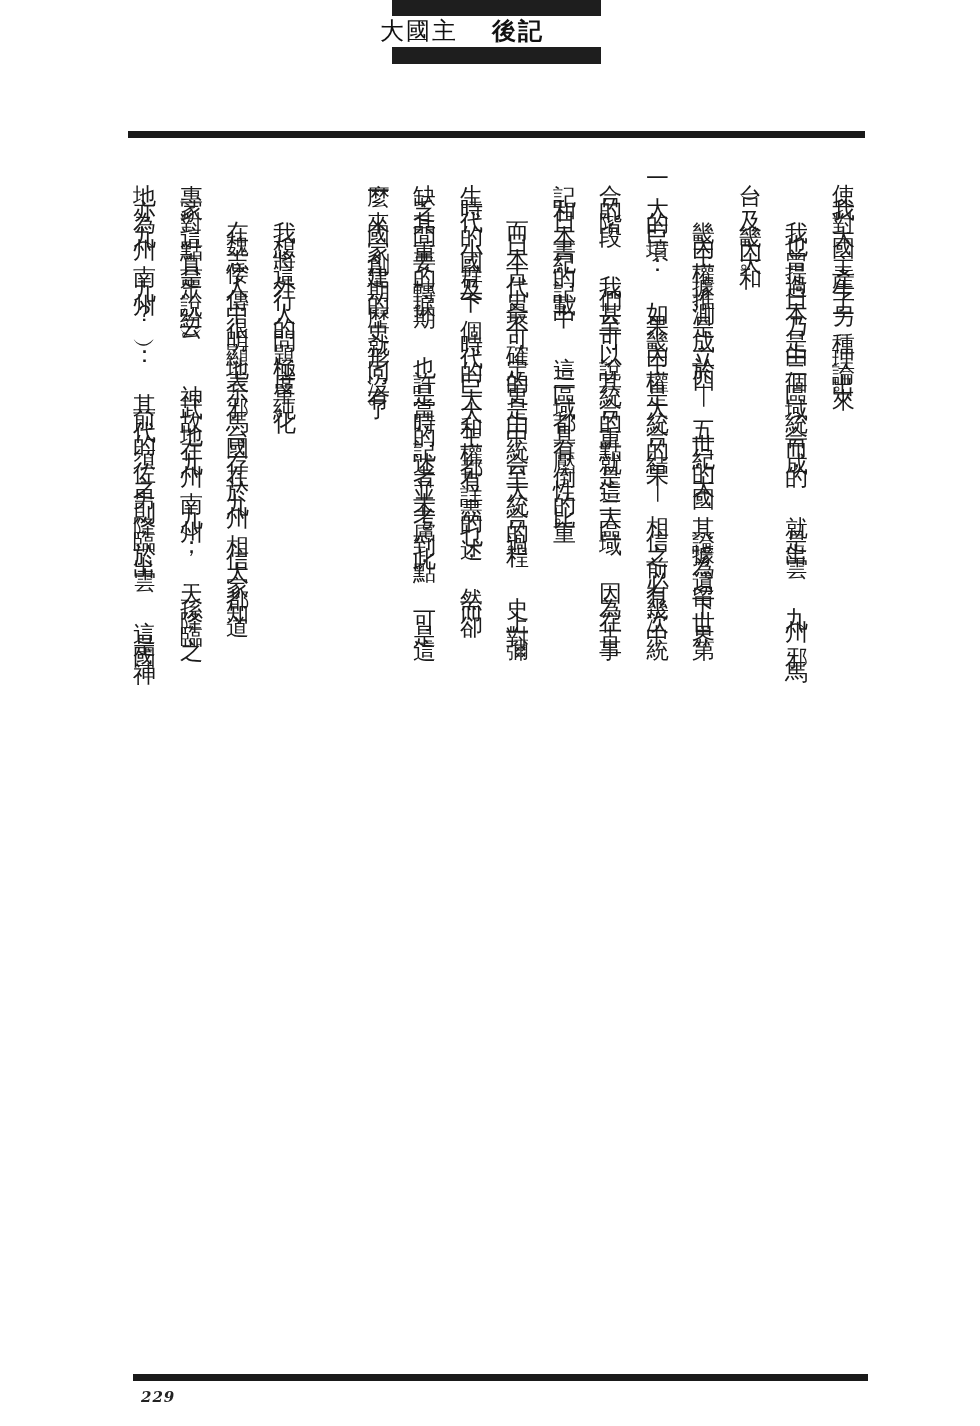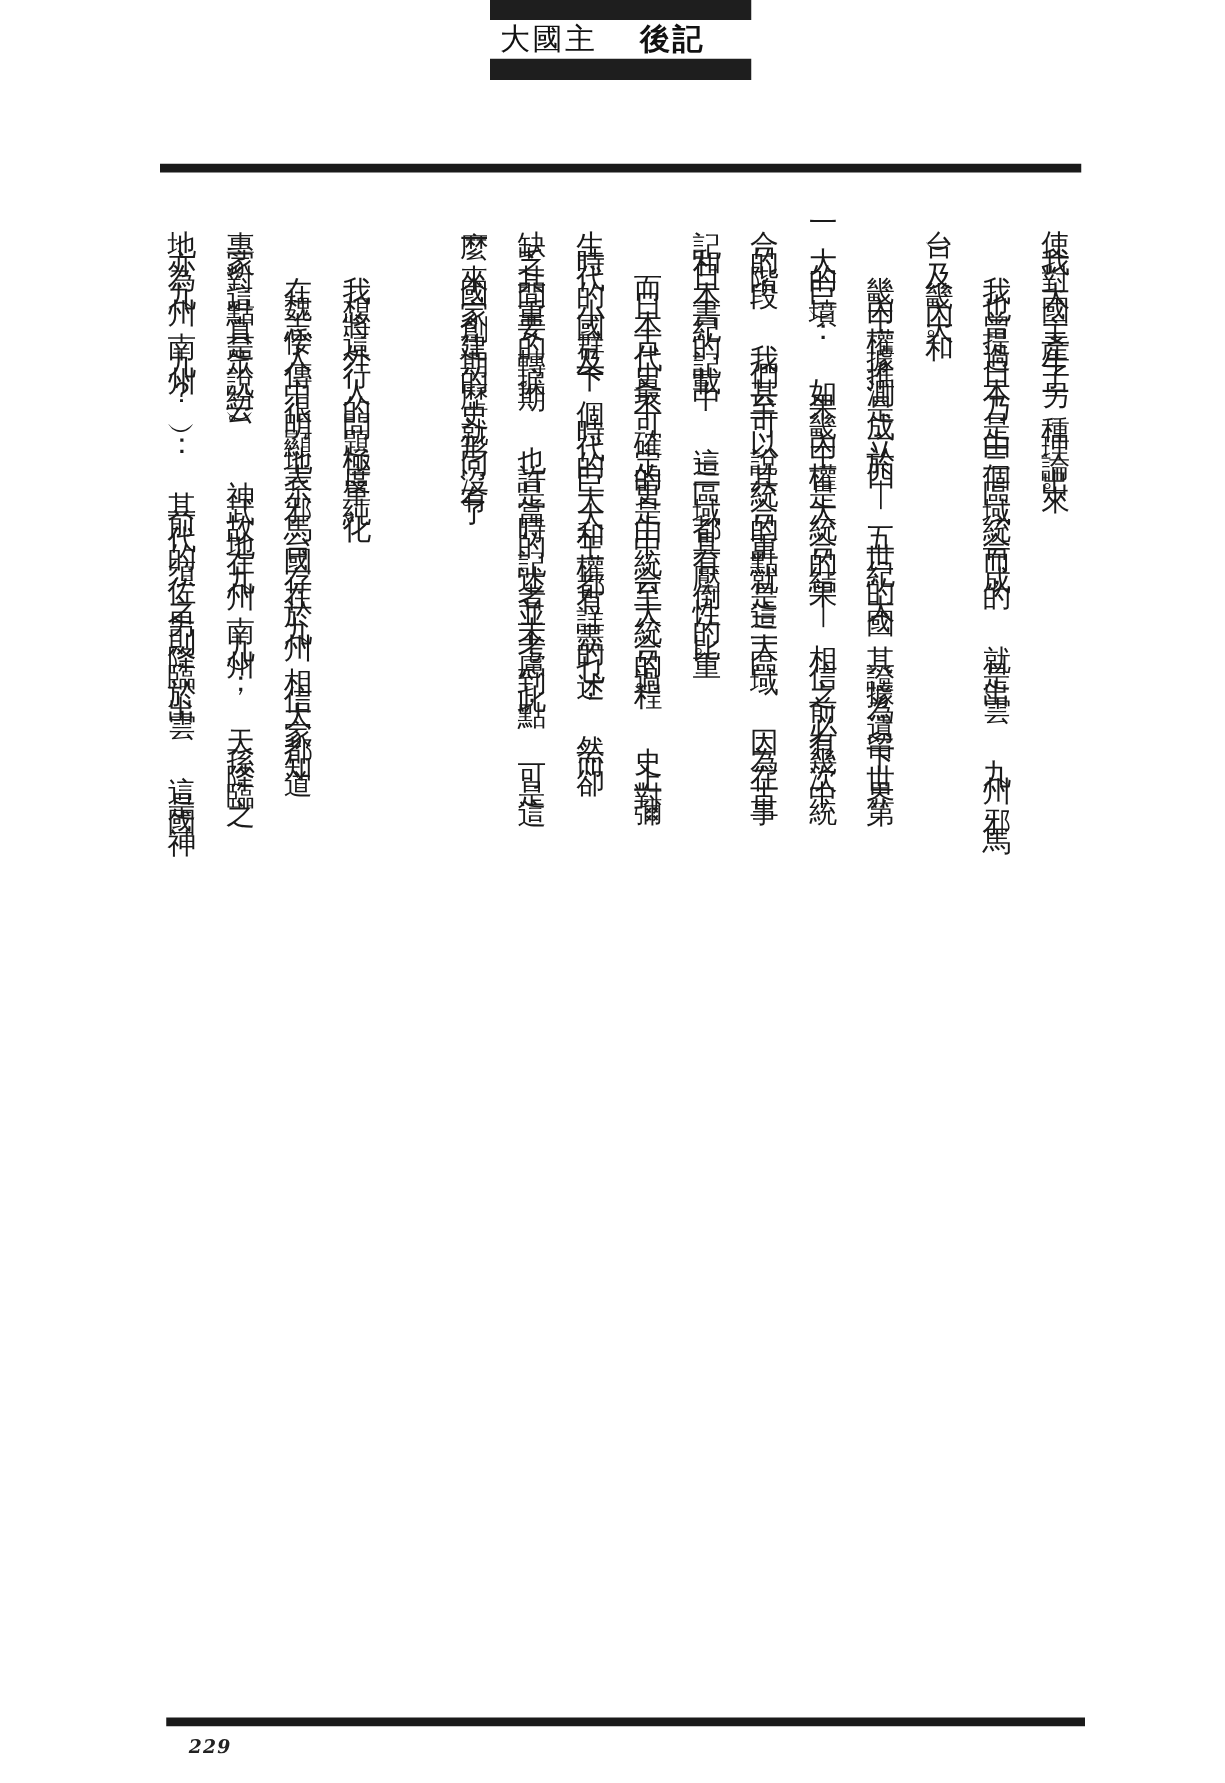--- a/index.html
+++ b/index.html
@@ -2,31 +2,31 @@
 <html><head>
   <meta charset="utf-8">
   <style>
     html, body { margin: 0; padding: 0; }
     body {
       width: 980px; height: 1426px; background: #ffffff; position: relative; overflow: hidden;
       font-family: "DejaVu Serif", serif; color: #1a1a1a;
     }
     .header-band-top { position: absolute; left: 392px; top: 0; width: 209px; height: 16px; background: #1e1e1e; }
     .header-title {
-      position: absolute; left: 392px; top: 16px; width: 209px; height: 30px;
+      position: absolute; left: 372px; top: 16px; width: 209px; height: 30px;
       display: flex; align-items: center; justify-content: flex-start;
       font-family: "DejaVu Sans", sans-serif; font-size: 24px; letter-spacing: 2px; color: #111;
     }
     .header-title .t1 { margin-left: 8px; }
     .header-title .t2 { margin-left: 34px; font-weight: bold; }
     .header-band-bottom { position: absolute; left: 392px; top: 47px; width: 209px; height: 17px; background: #1e1e1e; }
     .rule-top { position: absolute; left: 128px; top: 131px; width: 737px; height: 7px; background: #1a1a1a; }
     .rule-bottom { position: absolute; left: 133px; top: 1374px; width: 735px; height: 7px; background: #1a1a1a; }
     .page-number {
-      position: absolute; left: 151px; top: 1388px; font-family: "DejaVu Serif", serif;
+      position: absolute; left: 141px; top: 1388px; font-family: "DejaVu Serif", serif;
       font-style: italic; font-weight: bold; font-size: 15px; letter-spacing: 1px; color: #222;
     }
     .text-block { position: absolute; top: 166px; left: 0; width: 980px; height: 1180px; }
     .col {
       position: absolute; top: 0; width: 36px; height: 1160px;
       writing-mode: vertical-rl; text-orientation: upright;
       font-family: "DejaVu Sans", sans-serif; font-size: 23px; line-height: 36px;
       letter-spacing: 13.6px; color: #1a1a1a; white-space: nowrap;
     }
     .col.indent { padding-top: 36.6px; }

